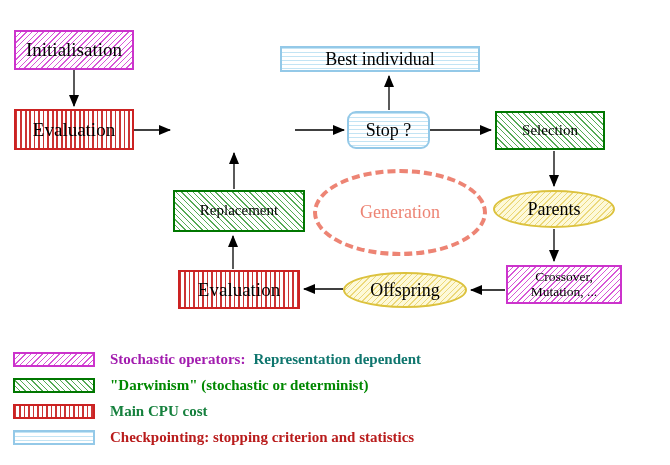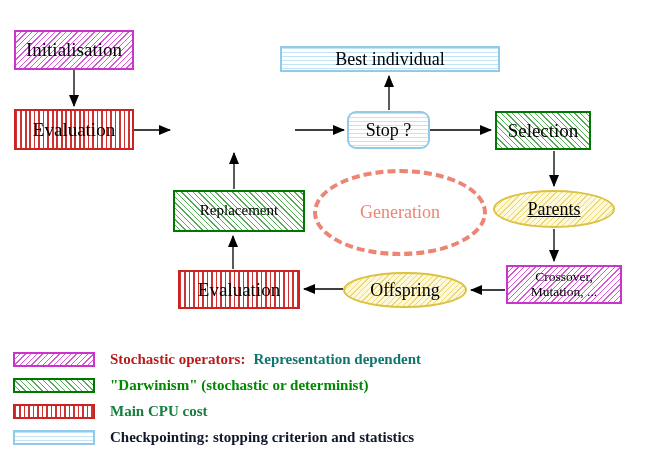--- a/index.html
+++ b/index.html
@@ -31,24 +31,24 @@
   .hatch-yellow{
     border:2px solid #dcc23e;
     background:repeating-linear-gradient(135deg,rgba(255,255,255,0) 0 3px,#ecd87a 3px 4px),#fdf9d9;
   }
   .ellipse{border-radius:50%;}
   .rounded{border-radius:9px;}
 
   #node-initialisation{left:14px;top:30px;width:120px;height:40px;font-size:19px;}
   #node-evaluation-top{left:14px;top:109px;width:120px;height:41px;font-size:19px;}
   #node-population{left:175px;top:111px;width:120px;height:38px;font-size:19px;}
-  #node-best-individual{left:280px;top:46px;width:220px;height:26px;font-size:18px;}
+  #node-best-individual{left:280px;top:46px;width:200px;height:26px;font-size:18px;}
   #node-stop{left:347px;top:111px;width:83px;height:38px;font-size:18px;}
-  #node-selection{left:495px;top:111px;width:96px;height:39px;font-size:19px;text-align:center;}
-  #node-parents{left:493px;top:190px;width:122px;height:38px;font-size:18px;text-decoration:underline;}
+  #node-selection{left:495px;top:111px;width:110px;height:39px;font-size:15px;text-align:center;}
+  #node-parents{left:493px;top:190px;width:122px;height:38px;font-size:18px;}
   #node-crossover{left:506px;top:265px;width:116px;height:39px;font-size:13.5px;flex-direction:column;}
   #node-offspring{left:343px;top:272px;width:124px;height:36px;font-size:18px;}
   #node-evaluation-bottom{left:178px;top:270px;width:122px;height:39px;font-size:19px;}
   #node-replacement{left:173px;top:190px;width:132px;height:42px;font-size:15px;}
   #node-generation{
     left:313px;top:169px;width:174px;height:87px;
     border:4px dashed #ed8474;border-radius:50%;color:#ed8474;font-size:18px;
     background:transparent;
   }
 
@@ -57,25 +57,25 @@
   .legend-row{position:absolute;left:13px;height:15px;}
   .legend-swatch{
     position:absolute;left:0;top:0;width:82px;height:15px;box-sizing:border-box;display:block;
   }
   .legend-label{
     position:absolute;left:97px;top:-3px;white-space:nowrap;
     font-size:15px;font-weight:bold;line-height:20px;
   }
   #legend-row-1{top:352px;} #legend-row-2{top:378px;}
   #legend-row-3{top:404px;} #legend-row-4{top:430px;}
-  .txt-magenta{color:#b91c1c;}
+  .txt-magenta{color:#a21caf;}
   .txt-gold{color:#0f766e;margin-left:8px;}
   .txt-green{color:#008800;}
   .txt-red{color:#15803d;}
-  .txt-cyan{color:#0f172a;}
+  .txt-cyan{color:#b91c1c;}
 </style>
 </head>
 <body>
 
 <div class="canvas">
 
   <svg class="arrows" width="670" height="465" viewBox="0 0 670 465">
     <defs>
       <marker id="ah" markerWidth="12" markerHeight="10" refX="11" refY="5" orient="auto" markerUnits="userSpaceOnUse">
         <path d="M0,0 L12,5 L0,10 Z" fill="#000"></path>

